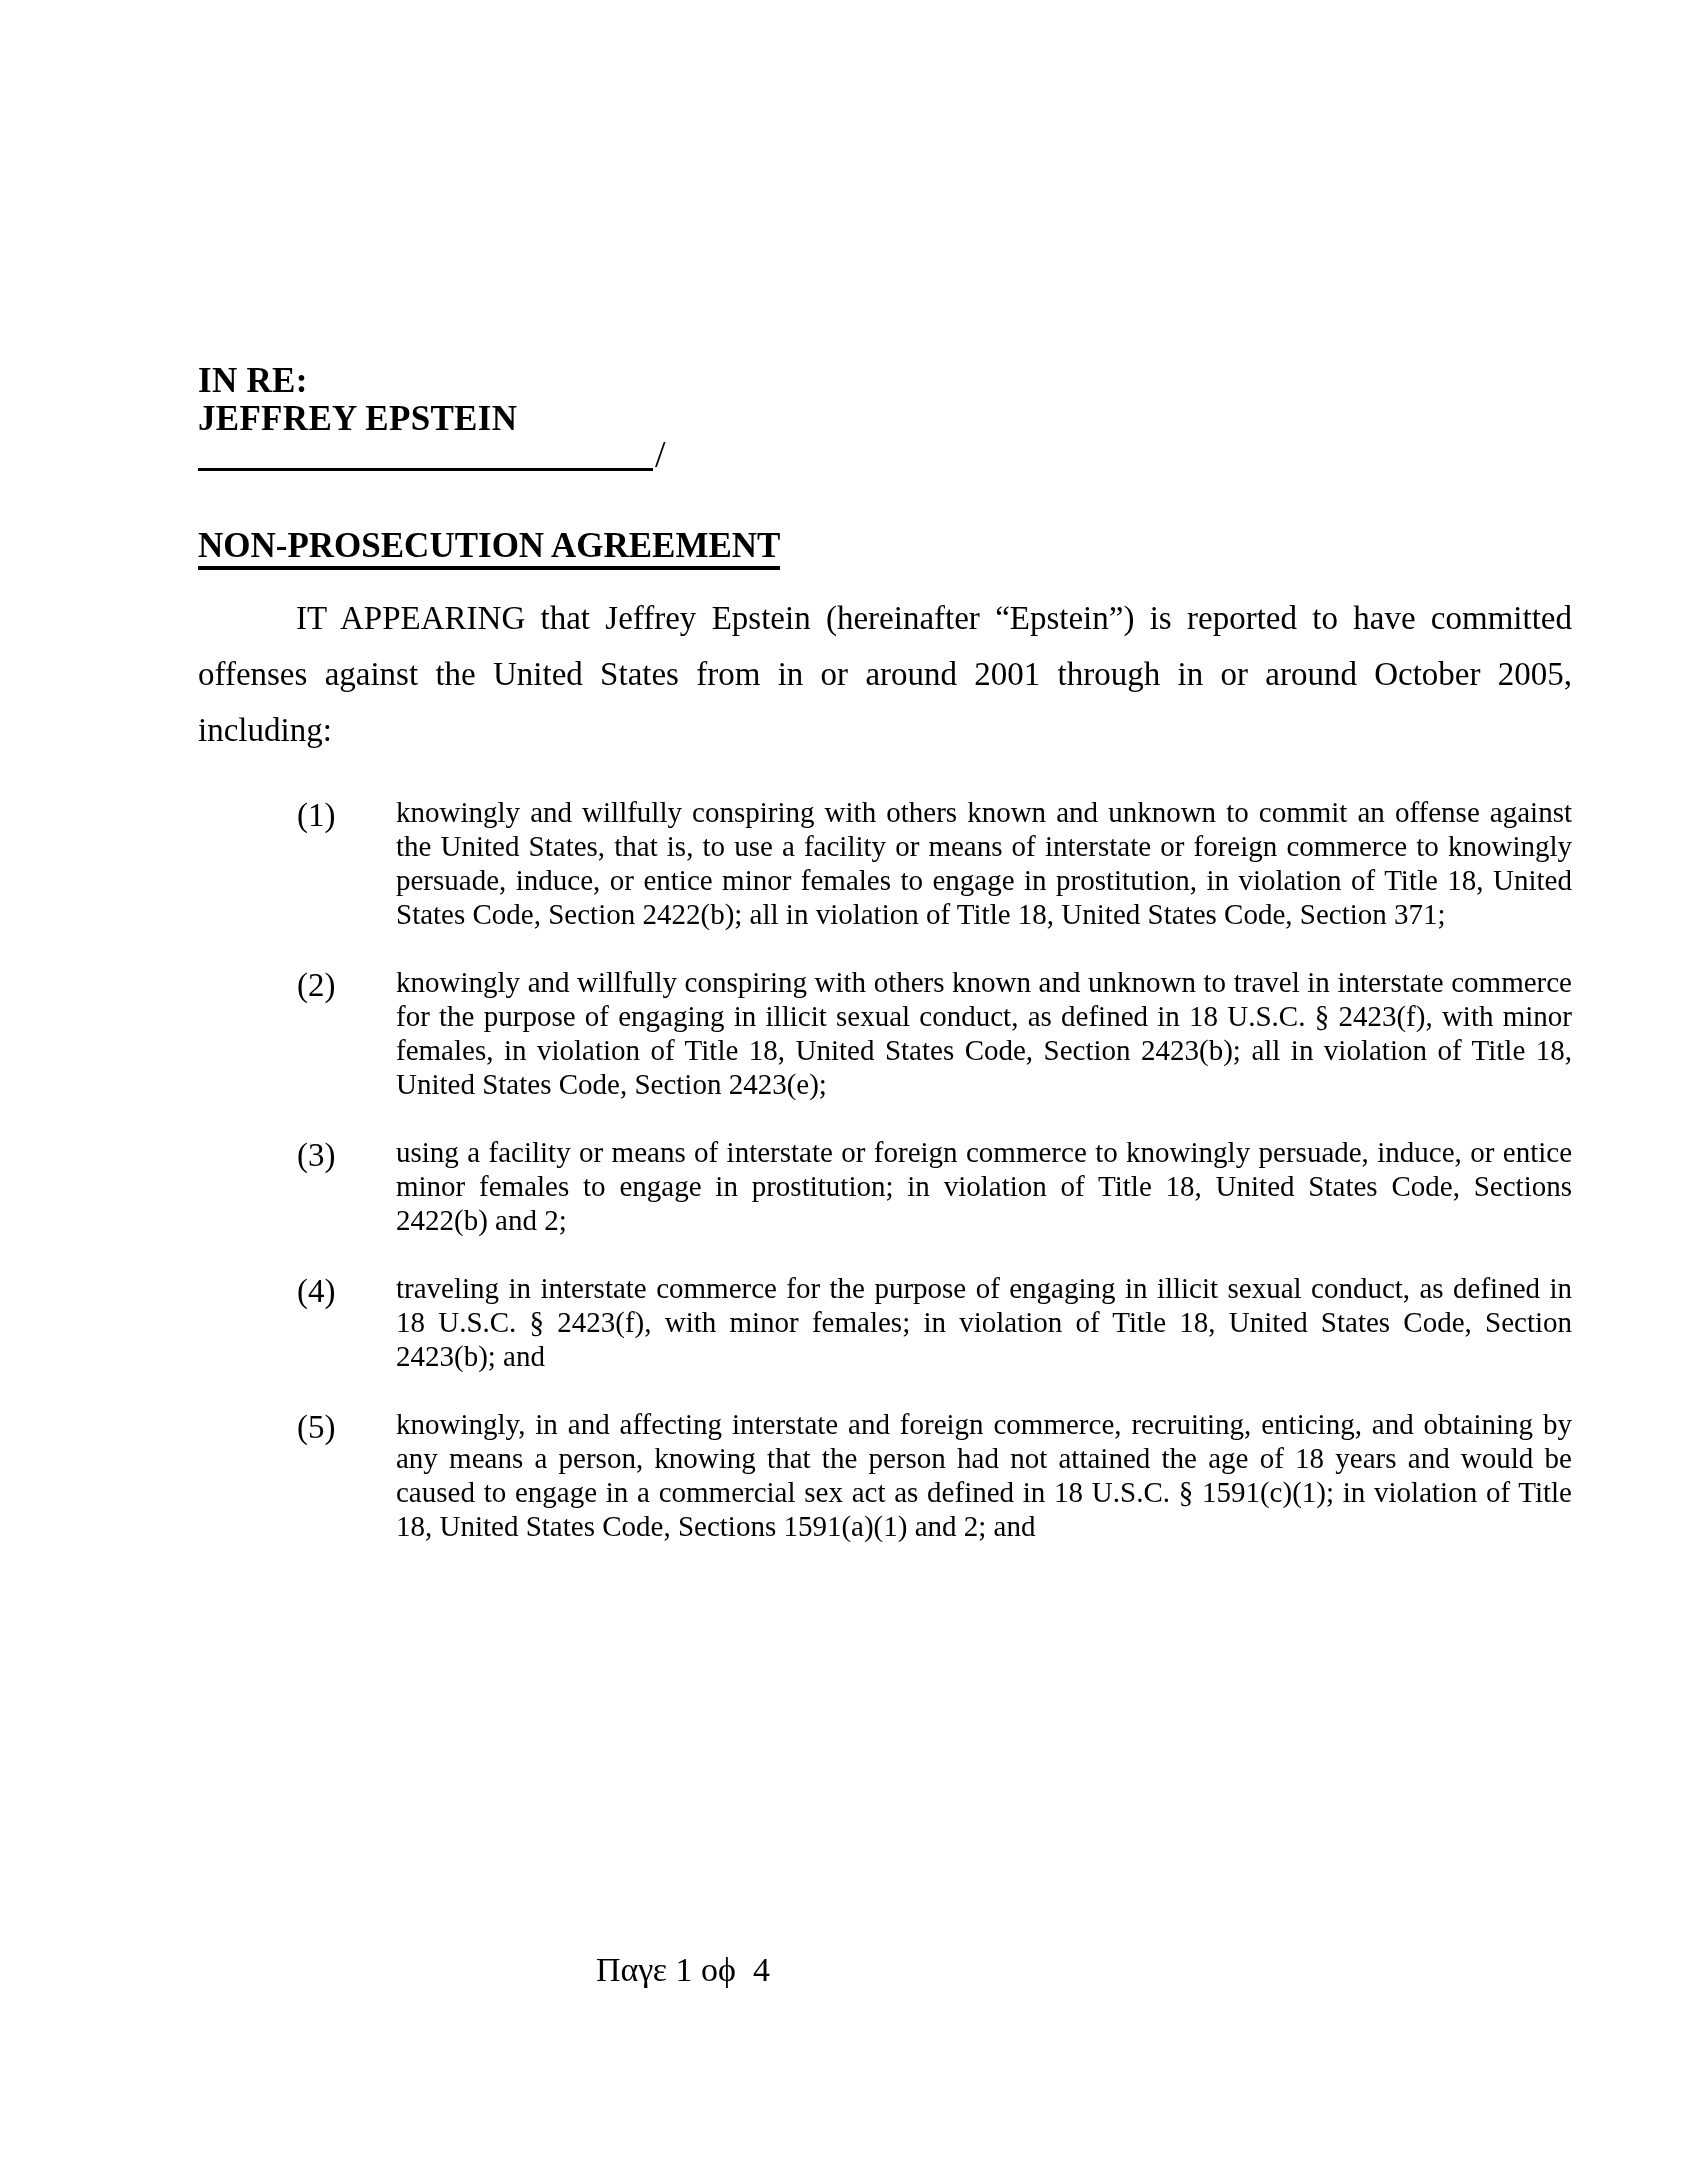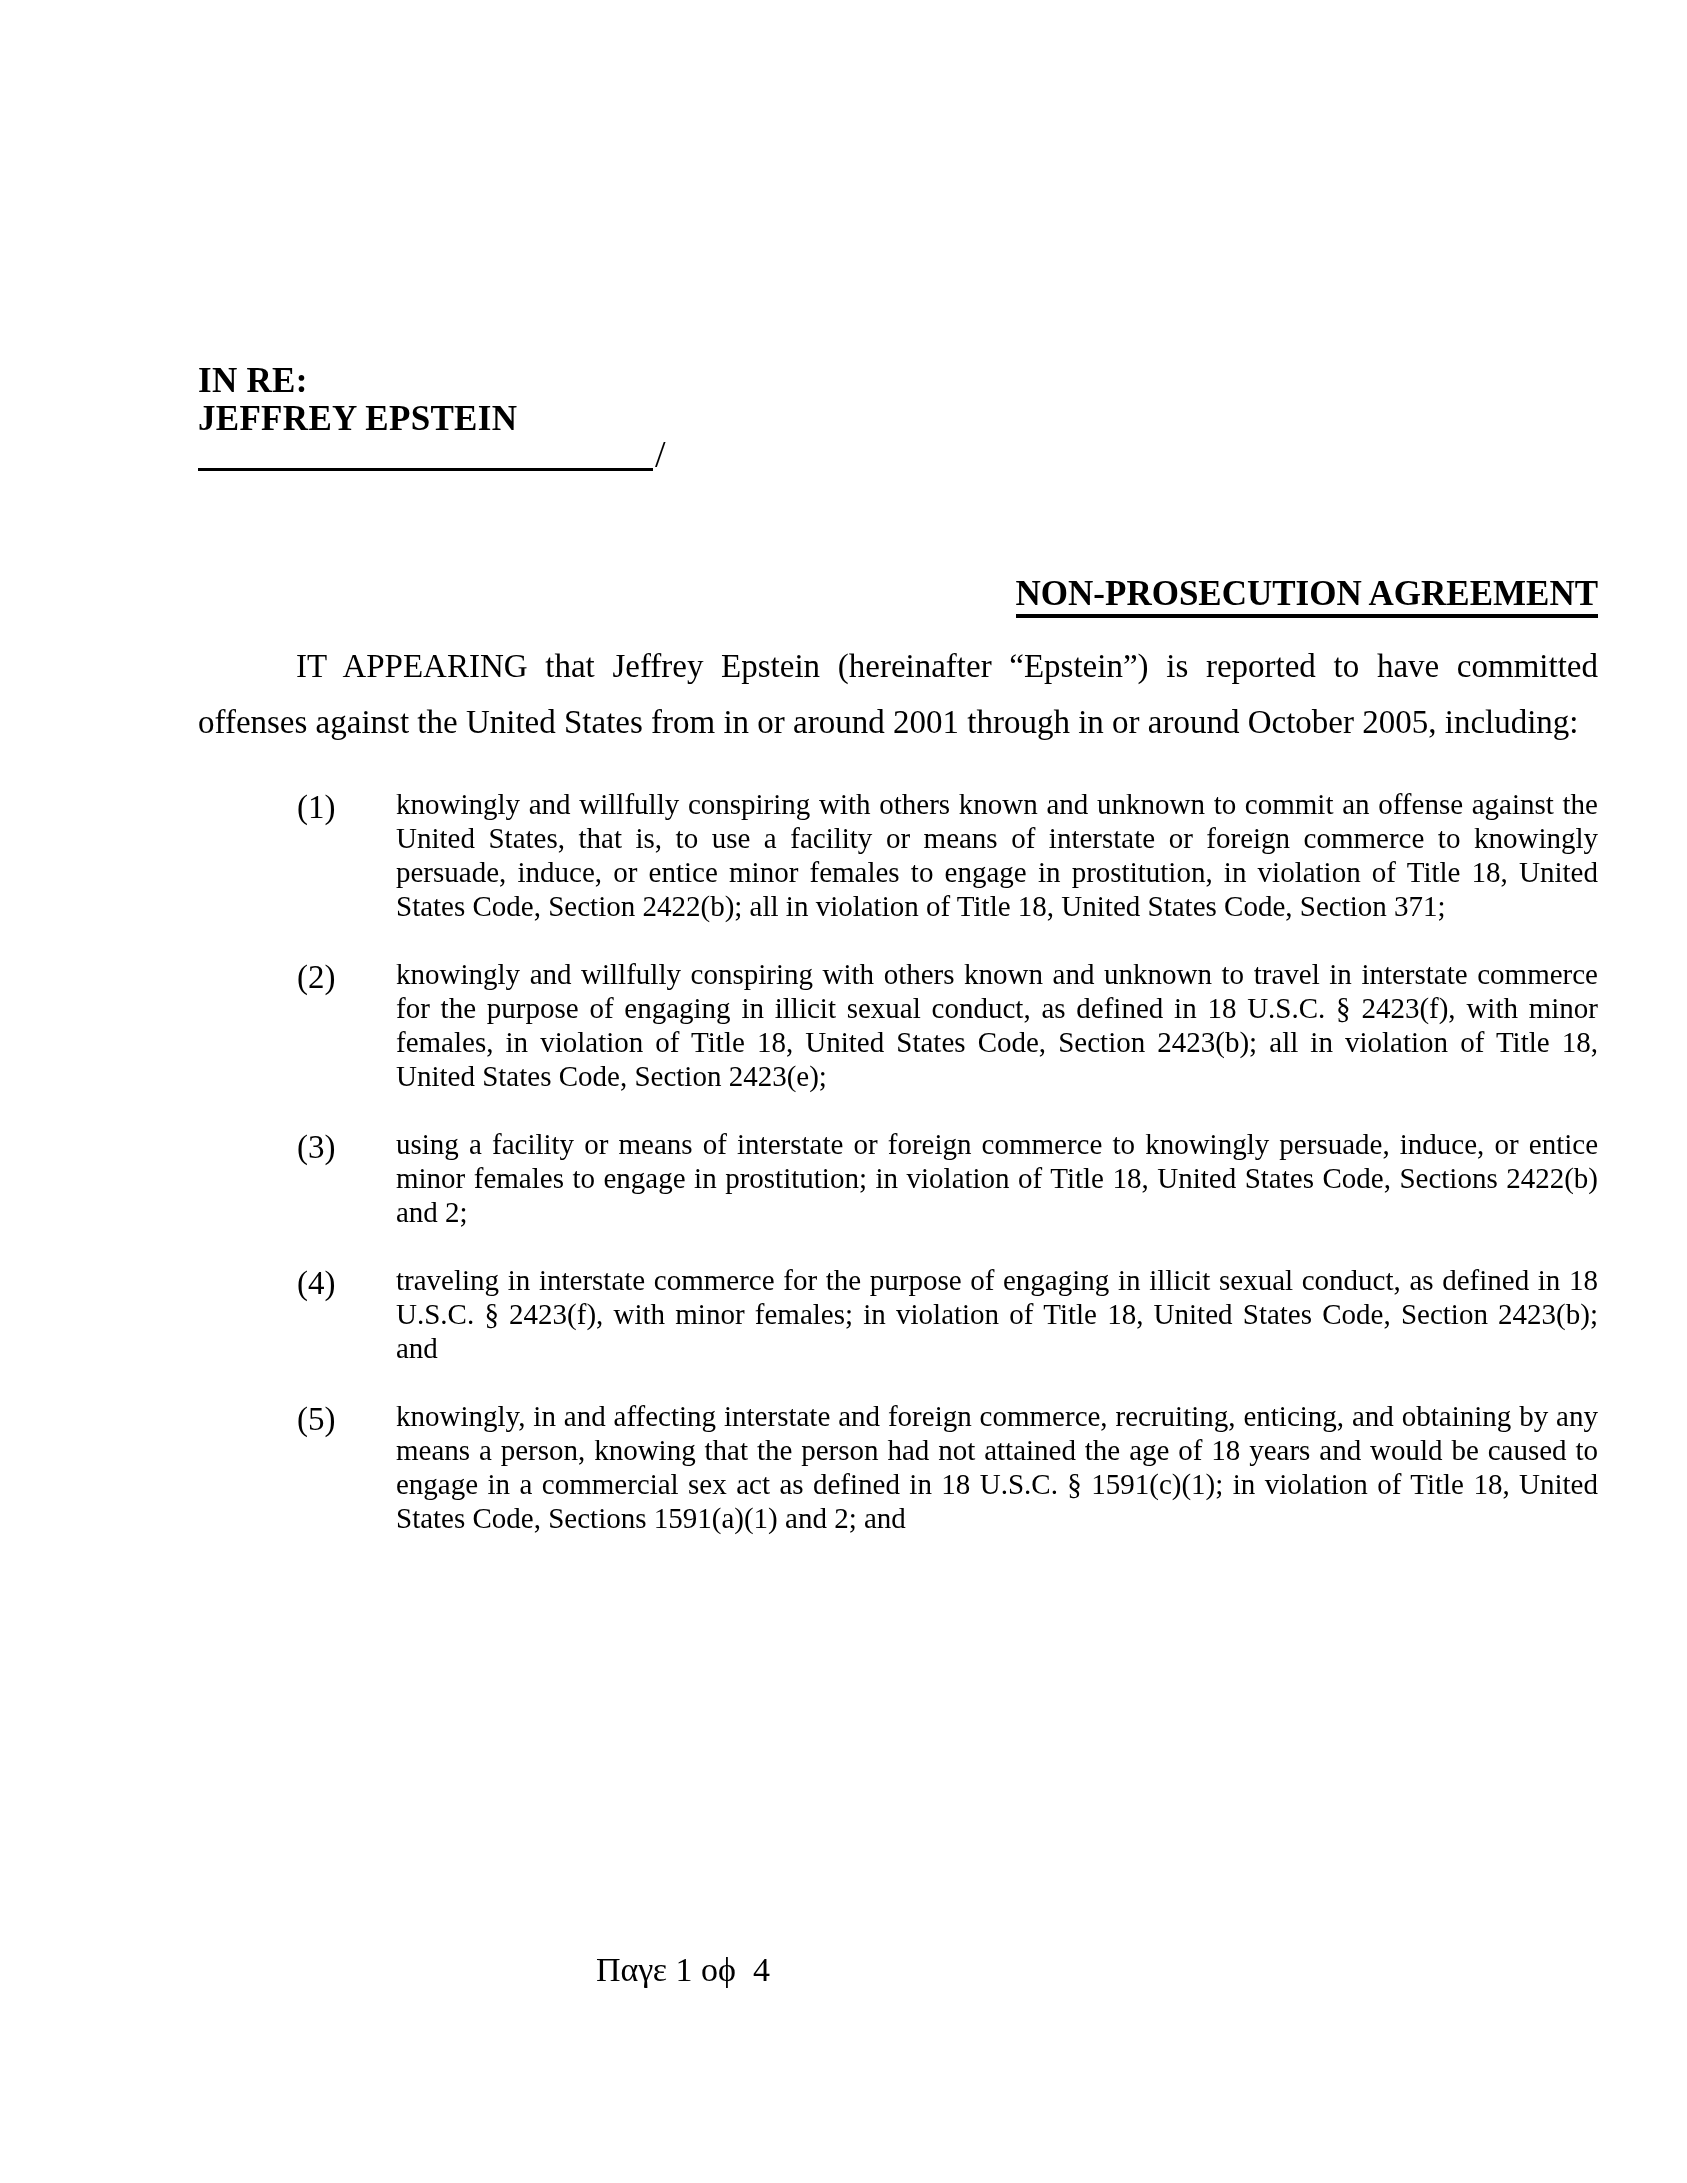--- a/index.html
+++ b/index.html
@@ -7,21 +7,21 @@
   body {
     width: 1687px; height: 2183px;
     background: #ffffff;
     font-family: "Liberation Serif", serif;
   }
   .page {
     position: relative;
     width: 1687px; height: 2183px;
     background: #ffffff;
     color: #000000;
-    padding: 362px 89px 0 198px;
+    padding: 362px 115px 0 198px;
     overflow: hidden;
   }
 
   
   .caption-line {
     font-weight: 700;
     font-size: 35px;
     line-height: 38px;
     letter-spacing: 0.3px;
   }
@@ -36,22 +36,22 @@
     border-bottom: 3.3px solid #000000;
   }
   .slash {
     font-size: 38px;
     line-height: 34px;
     margin-left: 2px;
   }
 
   
   .doc-title {
-    margin: 102px 0 24px 0;
-    text-align: right;
+    margin: 54px 0 24px 0;
+    text-align: left;
   }
   .title-text {
     font-weight: 700;
     font-size: 35px;
     line-height: 41px;
     border-bottom: 4px solid #000000;
     padding-bottom: 1.3px;
   }
 
   

